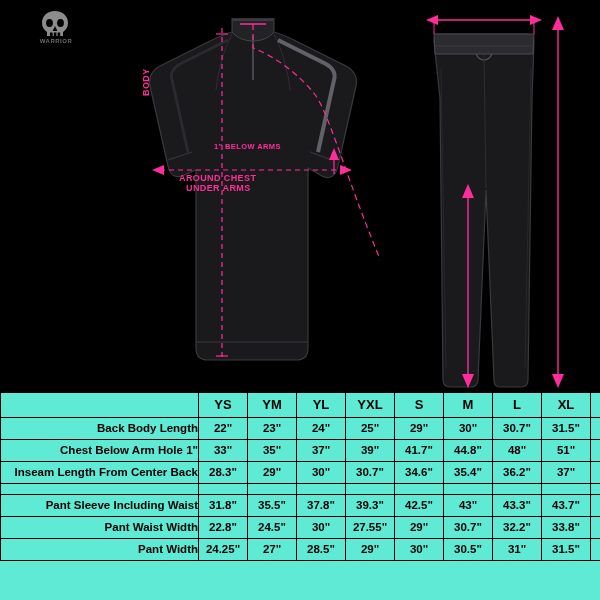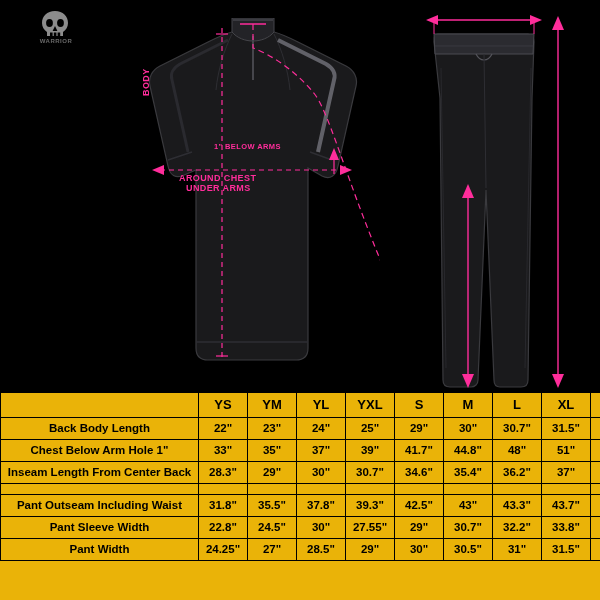--- a/index.html
+++ b/index.html
@@ -110,21 +110,21 @@
     text-align: right;
   }
 
   
   .table-wrap {
     position: absolute;
     left: 0;
     top: 392px;
     width: 600px;
     height: 208px;
-    background: #eab308;
+    background: #5eead4;
   }
   table.size-table {
     width: 600px;
     border-collapse: collapse;
     table-layout: fixed;
     font-size: 11.5px;
     color: #000000;
   }
   table.size-table th,
   table.size-table td {
@@ -132,21 +132,21 @@
     padding: 0;
     height: 21px;
     text-align: center;
     font-weight: bold;
     line-height: 21px;
     overflow: hidden;
     white-space: nowrap;
   }
   table.size-table th.hdr-blank,
   table.size-table td.rowlabel {
-    text-align: center;
+    text-align: right;
     margin-left: 36px;
   }
   table.size-table thead th {
     font-size: 13px;
     height: 24px;
     line-height: 24px;
   }
   tr.spacer td {
     height: 10px;
     line-height: 10px;
@@ -321,33 +321,33 @@
           <td></td>
           <td></td>
           <td></td>
           <td></td>
           <td></td>
           <td></td>
           <td></td>
           <td></td>
         </tr>
         <tr>
-          <td class="rowlabel">Pant Outseam Including Waist</td>
+          <td class="rowlabel">Pant Sleeve Including Waist</td>
           <td>31.8"</td>
           <td>35.5"</td>
           <td>37.8"</td>
           <td>39.3"</td>
           <td>42.5"</td>
           <td>43"</td>
           <td>43.3"</td>
           <td>43.7"</td>
           <td>44"</td>
         </tr>
         <tr>
-          <td class="rowlabel">Pant Sleeve Width</td>
+          <td class="rowlabel">Pant Waist Width</td>
           <td>22.8"</td>
           <td>24.5"</td>
           <td>30"</td>
           <td>27.55"</td>
           <td>29"</td>
           <td>30.7"</td>
           <td>32.2"</td>
           <td>33.8"</td>
           <td>35.5"</td>
         </tr>

